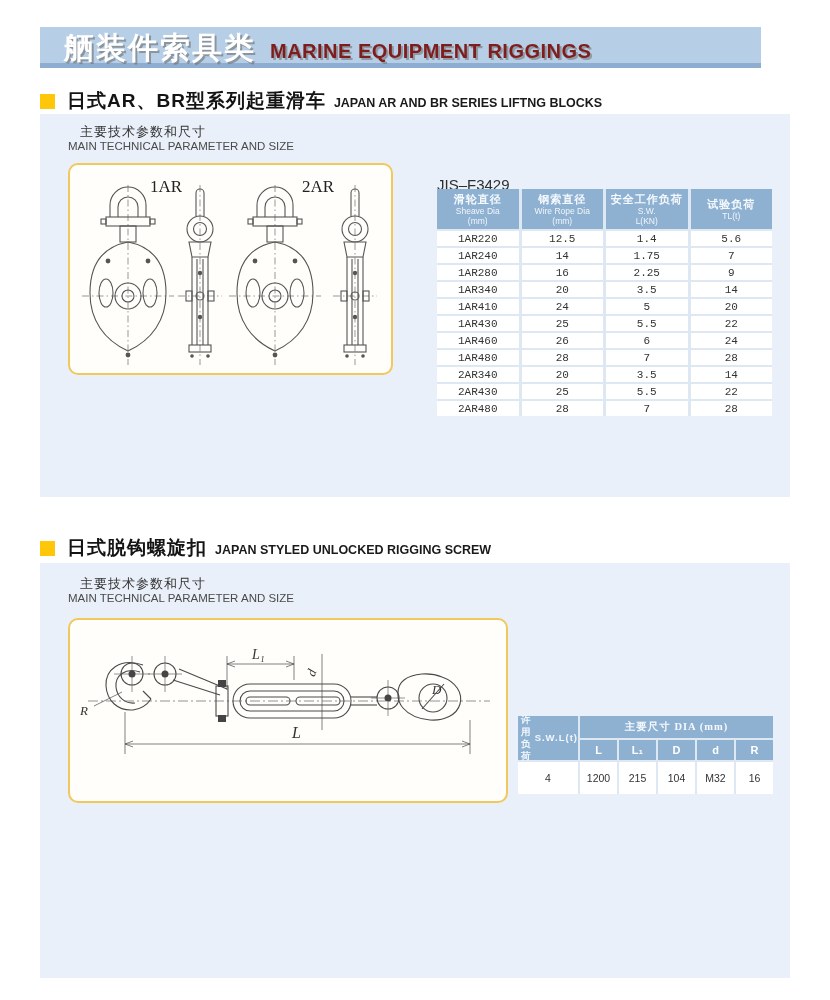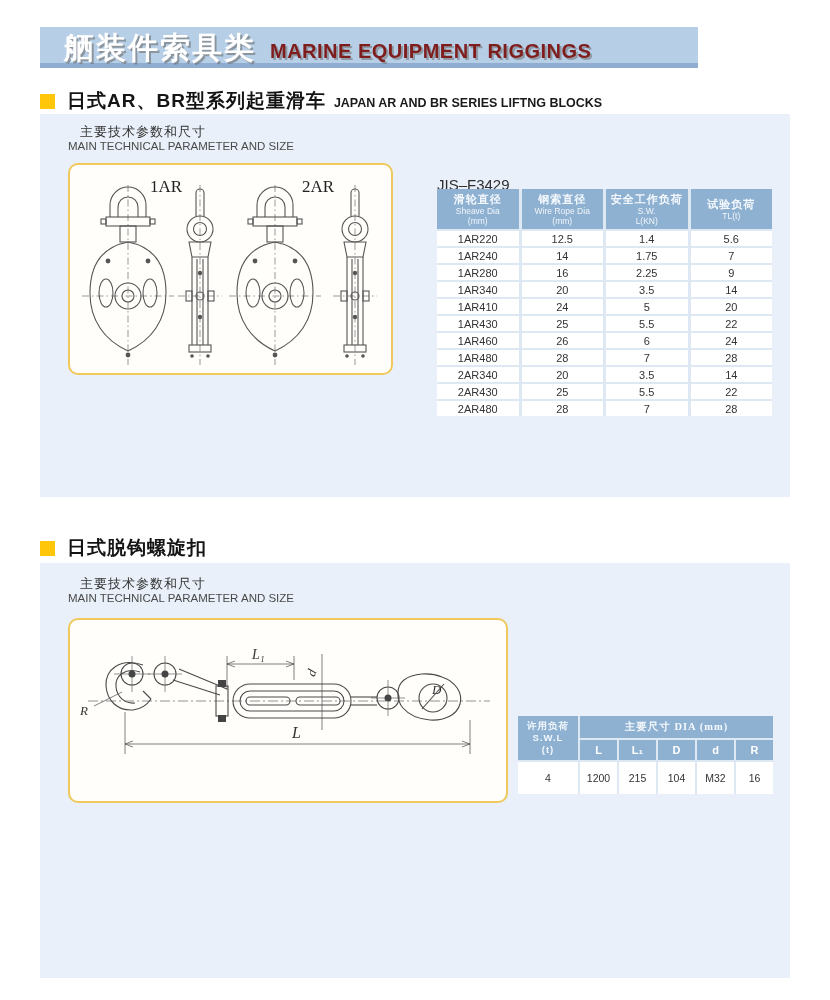--- a/index.html
+++ b/index.html
@@ -1,20 +1,20 @@
 <!DOCTYPE html>
 <html><head>
 <meta charset="utf-8">
 <style>
   html,body{margin:0;padding:0;background:#fff;}
   .page{position:relative;width:830px;height:1000px;background:#ffffff;overflow:hidden;
         font-family:"Liberation Sans","DejaVu Sans",sans-serif;}
 
   
-  .banner{position:absolute;left:40px;top:27px;width:658px;height:41px;
+  .banner{position:absolute;left:40px;top:27px;width:721px;height:41px;
           background:#b6cfe7;border-bottom:5px solid #8fadd1;
           display:flex;align-items:baseline;padding-left:24px;box-sizing:border-box;}
   .banner-zh{font-size:30px;font-weight:bold;color:#fff;line-height:41px;
              text-shadow:2px 2px 0 rgba(110,110,110,.6);letter-spacing:2px;}
   .banner-en{font-size:20px;font-weight:bold;color:#7f1d1d;margin-left:14px;
              text-shadow:2px 2px 0 rgba(110,110,110,.55);letter-spacing:.5px;}
 
   
   .sec-head{position:absolute;left:40px;display:flex;align-items:baseline;}
   .bullet{width:15px;height:15px;background:#ffc60a;margin-right:12px;align-self:center;}
@@ -34,27 +34,27 @@
 
   
   .t1{position:absolute;left:397px;top:75px;width:335px;display:grid;
       grid-template-columns:repeat(4,1fr);gap:2px 3px;background:#dde8f3;}
   .hcell{background:#8eb1d2;height:40px;display:flex;flex-direction:column;
          align-items:center;justify-content:center;text-align:center;}
   .hcell .l1{font-size:11px;font-weight:bold;color:#f5f9fd;letter-spacing:1px;line-height:13px;}
   .hcell .l2{font-size:8.5px;color:rgba(255,255,255,.88);line-height:10px;}
   .hcell .l3{font-size:8.5px;color:rgba(255,255,255,.88);line-height:10px;}
   .dcell{background:#fff;height:15px;display:flex;align-items:center;justify-content:center;
-         font-size:11px;color:#333;}
+         font-size:11px;color:#333;font-family:Liberation Mono, monospace;}
 
   
   .t2{position:absolute;left:478px;top:153px;display:grid;
       grid-template-columns:60px repeat(5,37px);grid-template-rows:22px 20px 32px;
       gap:2px;background:#dde8f3;}
-  .t2 .swl{grid-column:1;grid-row:1/3;background:#8eb1d2;display:flex;flex-direction:column;
+  .t2 .swl{grid-column:1;grid-row:1/3;background:#8eb1d2;display:flex;flex-direction:row;
            align-items:center;justify-content:center;text-align:center;}
   .t2 .swl div{font-size:9.5px;font-weight:bold;color:#f2f7fc;line-height:12px;letter-spacing:1px;}
   .t2 .dim{grid-column:2/7;grid-row:1;background:#8eb1d2;display:flex;align-items:center;
            justify-content:center;font-size:10.5px;font-weight:bold;color:#f5f9fd;letter-spacing:1px;font-family:Liberation Serif, serif;}
   .t2 .sub{background:#8eb1d2;display:flex;align-items:center;justify-content:center;
            font-size:11px;font-weight:bold;color:#fff;}
   .t2 .d2{background:#fff;display:flex;align-items:center;justify-content:center;
           font-size:10.5px;color:#333;}
 
   svg text{font-family:"Liberation Serif","DejaVu Serif",serif;}
@@ -195,20 +195,21 @@
       <div class="dcell">2AR480</div>
       <div class="dcell">28</div>
       <div class="dcell">7</div>
       <div class="dcell">28</div>
     </div>
   </div>
 
   <div class="sec-head" style="top:535px;">
     <span class="bullet"></span>
     <span class="sec-zh">日式脱钩螺旋扣</span>
+    <span class="sec-en">JAPAN STYLED UNLOCKED RIGGING SCREW</span>
   </div>
 
   <div class="panel" style="top:563px;height:415px;">
     <div class="sub-zh" style="top:12px;">主要技术参数和尺寸</div>
     <div class="sub-en" style="top:29px;">MAIN TECHNICAL PARAMETER AND SIZE</div>
 
     <div class="draw-box" style="left:28px;top:55px;width:436px;height:181px;">
       <svg viewBox="0 0 436 181" width="436" height="181" stroke="#4a4a4a" fill="none" stroke-width="1.1">
 
         <line x1="18" y1="81" x2="420" y2="81" stroke-dasharray="10 3 2 3" stroke-width=".6"></line>

